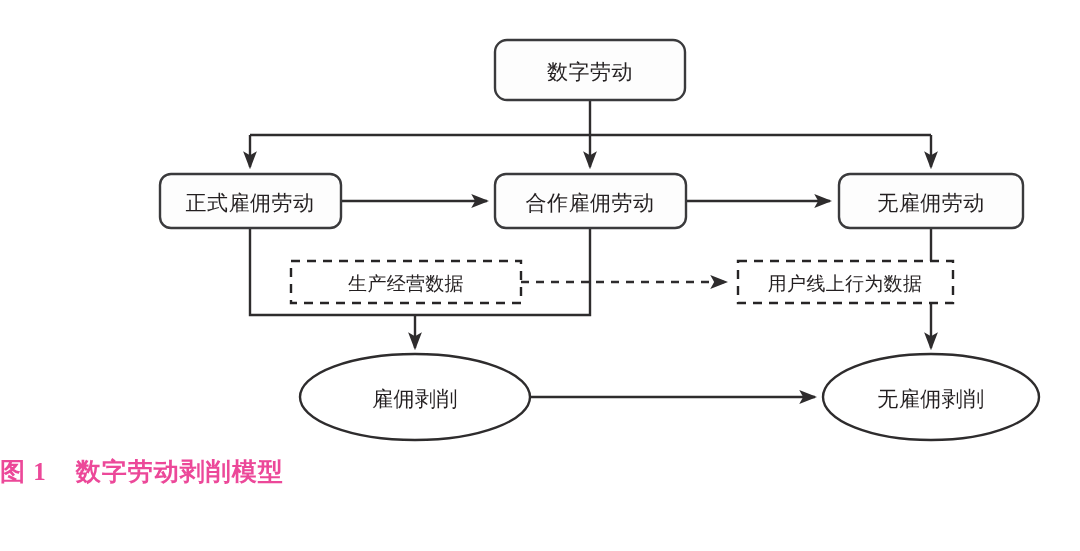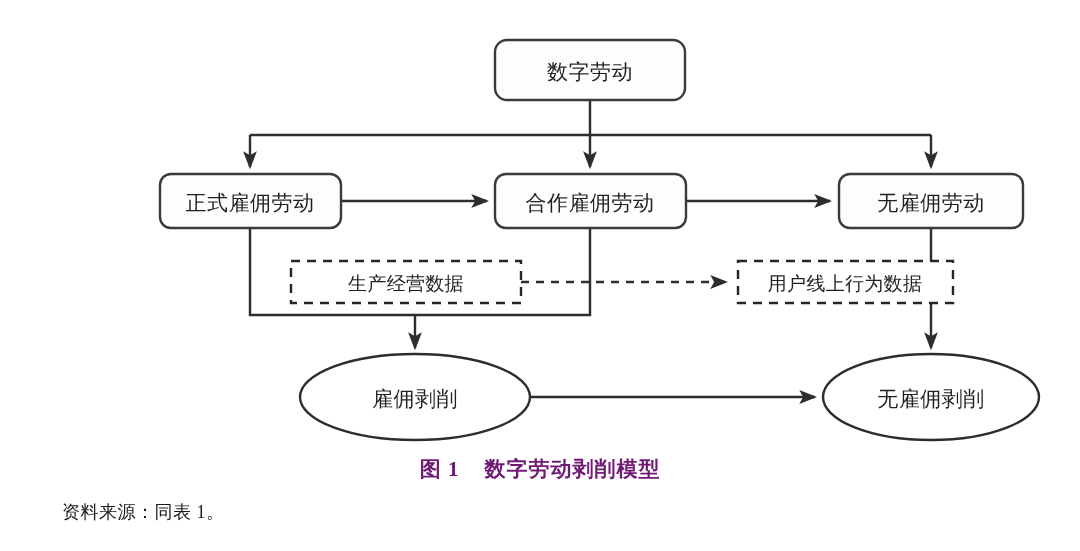--- a/index.html
+++ b/index.html
@@ -73,25 +73,25 @@
     fill: #231f20;
     text-anchor: middle;
     dominant-baseline: central;
     letter-spacing: 0.3px;
   }
   .figure-caption {
     position: absolute;
     left: 0;
     top: 455px;
     width: 1080px;
-    text-align: center;
+    text-align: left;
     font-family: "Liberation Serif", "DejaVu Serif", serif;
-    font-size: 21px;
+    font-size: 25px;
     font-weight: bold;
-    color: #701a75;
+    color: #ec4899;
     letter-spacing: 1px;
     white-space: pre;
   }
   .source-note {
     position: absolute;
     left: 62px;
     top: 500px;
     font-family: "Liberation Serif", "DejaVu Serif", serif;
     font-size: 18px;
     color: #1c1a1b;
@@ -187,15 +187,14 @@
     </g>
 
     <g>
       <ellipse class="node-ellipse" cx="931" cy="397" rx="108" ry="43"></ellipse>
       <text class="node-label" x="931" y="398">无雇佣剥削</text>
     </g>
   </svg>
 
   <div class="figure-caption">图 1    数字劳动剥削模型</div>
 
-  <div class="source-note">资料来源：同表 1。</div>
 
 </div>
 
 </body></html>

